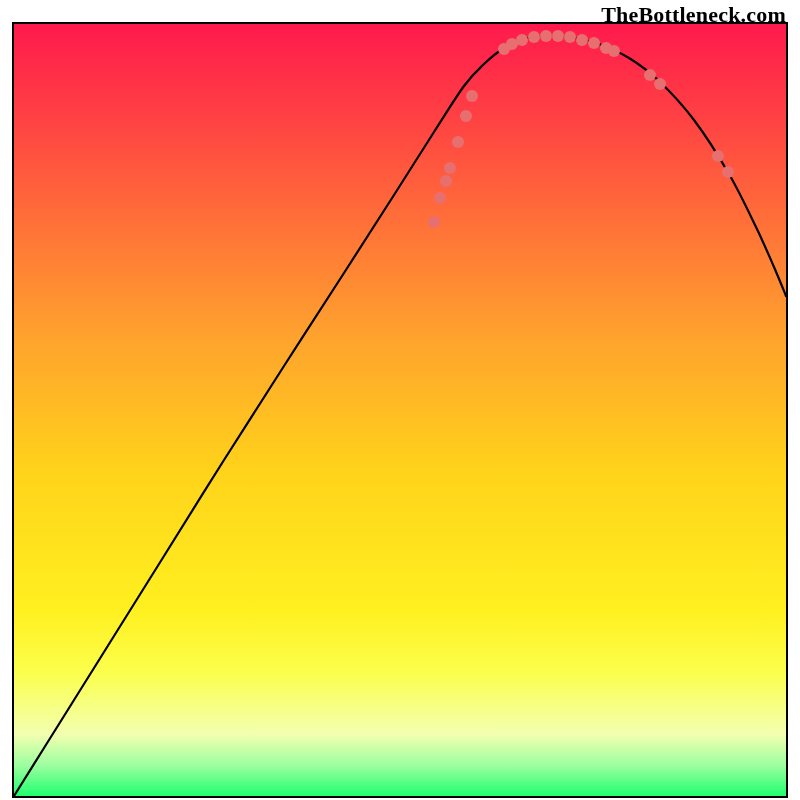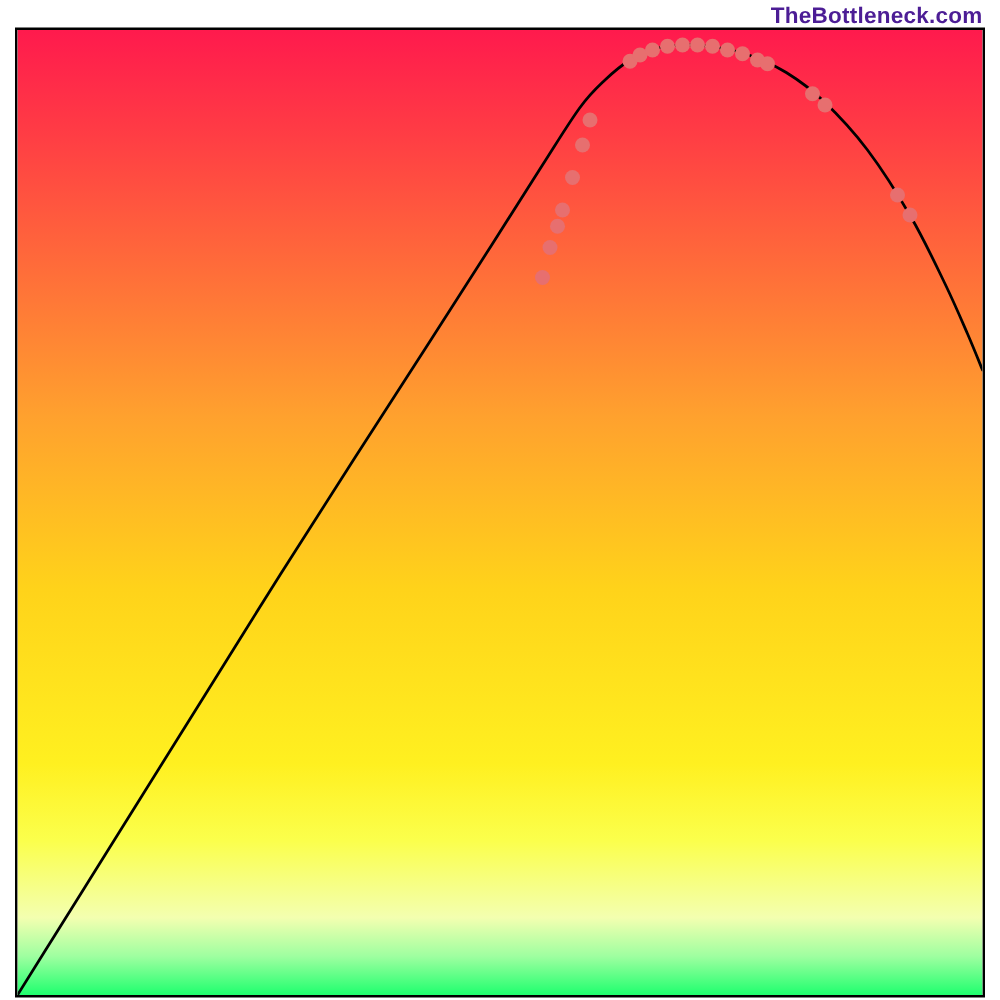--- a/index.html
+++ b/index.html
@@ -34,24 +34,25 @@
       #fbff4c 84%,
       #f3ffb0 92%,
       #9effa0 96%,
       #1fff6e 100%
     );
   }
   .attribution {
     position: absolute;
     right: 14px;
     top: 2px;
-    font-size: 18px;
+    font-size: 22px;
     font-weight: 600;
-    color: #4c1d95;
+    color: #000000;
     letter-spacing: 0.2px;
+    font-family: Liberation Serif, serif;
   }
   svg.plot {
     position: absolute;
     inset: 0;
     width: 100%;
     height: 100%;
   }
   .curve {
     fill: none;
     stroke: #000;

